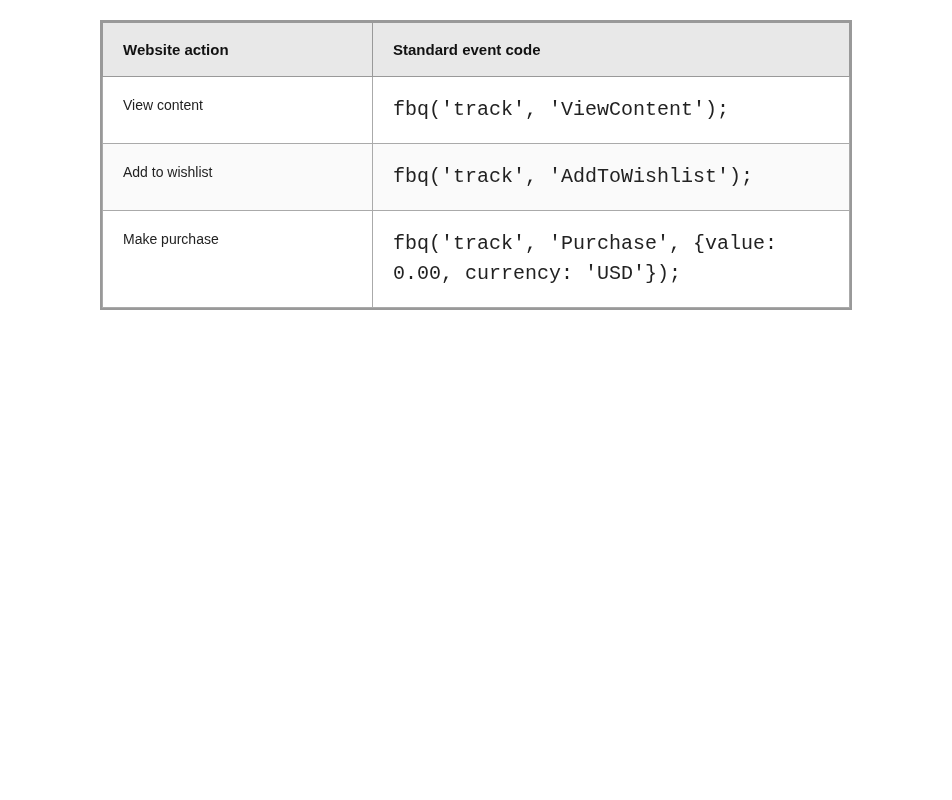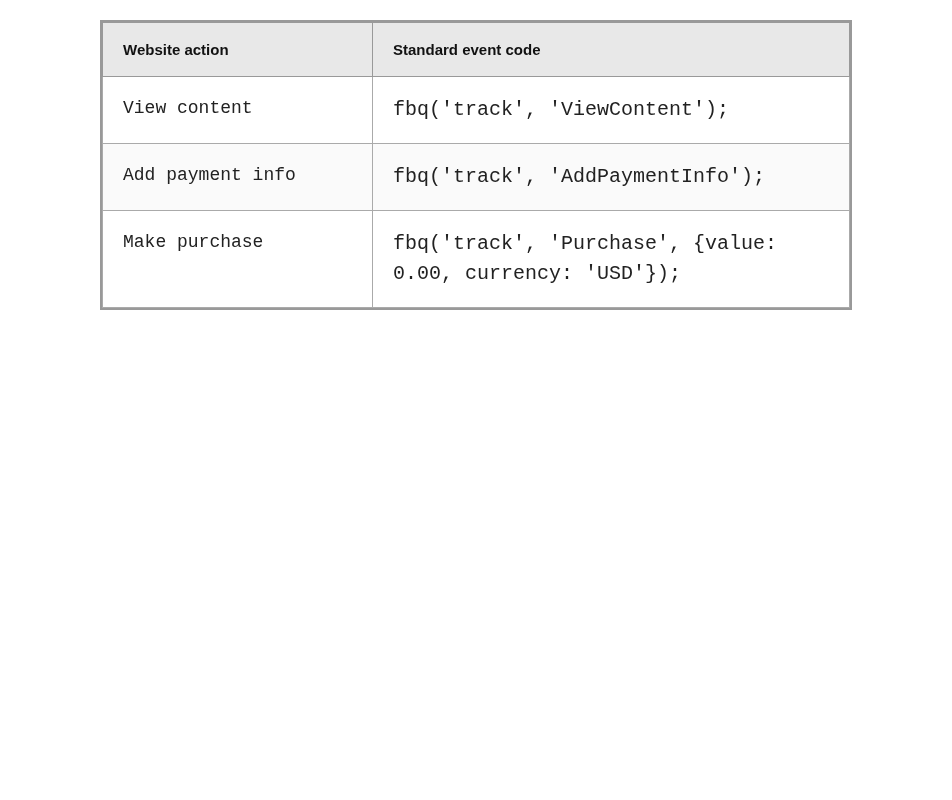--- a/index.html
+++ b/index.html
@@ -51,22 +51,22 @@
     }
 
     tbody tr:nth-child(even) {
       background-color: #fafafa;
     }
 
     tbody td {
       padding: 18px 20px;
       border: 1px solid #aaa;
       vertical-align: top;
-      font-family: Liberation Mono, monospace;
-      font-size: 18px;
+      font-family: Liberation Sans, sans-serif;
+      font-size: 14px;
       line-height: 1.5;
       color: #222;
     }
 
     tbody td:first-child {
       width: 270px;
       color: #222;
     }
 
     tbody td:last-child {
@@ -85,22 +85,22 @@
         <th>Website action</th>
         <th>Standard event code</th>
       </tr>
     </thead>
     <tbody id="table-body">
     <tr>
           <td>View content</td>
           <td>fbq('track', 'ViewContent');</td>
         </tr>
         <tr>
-          <td>Add payment info</td>
-          <td>fbq('track', 'AddPaymentInfo');</td>
+          <td>Add to wishlist</td>
+          <td>fbq('track', 'AddToWishlist');</td>
         </tr>
         <tr>
           <td>Make purchase</td>
           <td>fbq('track', 'Purchase', {value: 0.00, currency: 'USD'});</td>
         </tr>
       </tbody>
   </table>
 </div>
 
 </body></html>

